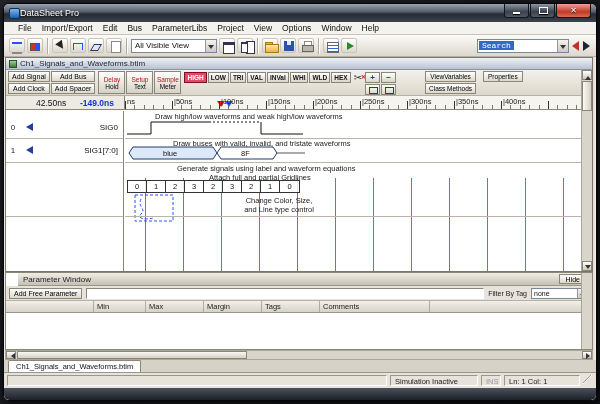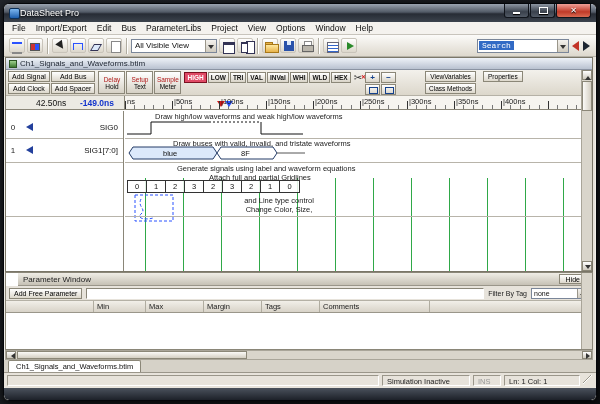--- a/index.html
+++ b/index.html
@@ -12,21 +12,21 @@
 .app-icon{width:11px;height:11px;background:linear-gradient(#7db7f0,#1d5fae);border:1px solid #0c2f57;border-radius:2px;flex:0 0 auto;}
 .title{color:#fff;font-size:9px;text-shadow:0 1px 2px #000;}
 .caption-buttons{margin-left:auto;display:flex;margin-top:-4px;}
 .cap-btn{width:25px;height:14px;border:1px solid #10141b;border-top:none;background:linear-gradient(#8d96a2,#3a414c 60%,#525a66);border-radius:0 0 3px 3px;position:relative;margin-left:1px;}
 .cap-btn.close{width:35px;background:linear-gradient(#f0a098,#c03a28 60%,#d96a52);}
 .glyph-min{position:absolute;left:8px;right:8px;bottom:3px;height:2px;background:#fff;box-shadow:0 1px 1px #000;}
 .glyph-max{position:absolute;left:8px;top:3px;width:9px;height:7px;border:1px solid #fff;box-shadow:0 1px 1px #000;}
 .glyph-close{color:#fff;font-size:8px;line-height:13px;display:block;text-align:center;text-shadow:0 1px 1px #000;}
 
 
-.menubar{position:absolute;top:18px;left:0;right:0;height:13px;background:#f4f2ee;border-bottom:1px solid #c8c4bc;display:flex;align-items:center;padding-left:3px;}
+.menubar{position:absolute;top:18px;left:0;right:0;height:13px;background:#f4f2ee;border-bottom:1px solid #c8c4bc;display:flex;align-items:center;padding-left:9px;}
 .menu-item{font-size:8.5px;padding:1px 5px;cursor:default;}
 
 
 .toolbar{position:absolute;top:31px;left:0;right:0;height:22px;background:linear-gradient(#fcfbf9,#ddd8cd);border-bottom:1px solid #b5b1a6;display:flex;align-items:center;gap:2px;padding:0 5px;}
 .tb-sep{width:1px;height:16px;background:#b0aca0;margin:0 2px;box-shadow:1px 0 0 #fff;}
 .tb-icon{width:16px;height:15px;border:1px solid #c9c4ba;border-radius:2px;background:linear-gradient(#fff,#dcd7cb);position:relative;flex:0 0 auto;}
 .ic-a::after{content:"";position:absolute;left:2px;right:2px;top:3px;height:8px;border-top:2px solid #2a52ff;border-bottom:2px solid #888;}
 .ic-b::after{content:"";position:absolute;left:2px;right:2px;top:4px;height:6px;background:linear-gradient(90deg,#c33 0 4px,#2a52ff 4px 8px,#3a3 8px 12px);border:1px solid #555;}
 .ic-c::after{content:"";position:absolute;left:5px;top:2px;border:4px solid transparent;border-top:8px solid #222;transform:rotate(-35deg);}
 .ic-d::after{content:"";position:absolute;left:2px;right:2px;top:4px;height:6px;border:1px solid #2a52ff;border-bottom:none;}
@@ -140,21 +140,21 @@
 .hs-btn.left::after{left:1px;border-right:4px solid #333;}
 .hs-btn.right::after{left:3px;border-left:4px solid #333;}
 .hs-thumb{position:absolute;left:11px;top:0;bottom:0;width:230px;background:linear-gradient(#fbfaf7,#d4cfc3);border:1px solid #8b8778;}
 .tabbar{position:absolute;top:356px;left:0;right:0;height:13px;background:#d6d2c8;border-bottom:1px solid #9a968a;display:flex;align-items:flex-end;padding-left:4px;}
 .tab{background:#fff;border:1px solid #8b8778;border-bottom:none;border-radius:2px 2px 0 0;font-size:7.5px;padding:1px 7px;color:#111;}
 .statusbar{position:absolute;top:369px;left:0;right:0;height:14px;background:#e7e3db;display:flex;align-items:center;gap:3px;padding:0 3px;}
 .sb-panel{border:1px solid;border-color:#9a968a #fff #fff #9a968a;font-size:7.5px;padding:1px 4px;height:11px;white-space:nowrap;overflow:hidden;color:#222;}
 .sb-msg{width:338px;}
 .sb-fill{flex:1;}
 .sb-sim{width:88px;}
-.sb-ins{width:28px;color:#999;}
+.sb-ins{width:20px;color:#999;}
 .sb-caret{width:76px;}
 .grip{width:10px;height:10px;background:
  linear-gradient(135deg,transparent 0 5px,#9a968a 5px 6px,#fff 6px 7px,transparent 7px);}
 .bottom-frame{position:absolute;left:0;right:0;bottom:0;height:12px;background:linear-gradient(#4a515c,#1d2129);border-radius:0 0 5px 5px;}
 </style>
 </head>
 <body>
 
 <div class="window">
 
@@ -338,22 +338,22 @@
             <span class="counter-cell">2</span>
             <span class="counter-cell">3</span>
             <span class="counter-cell">2</span>
             <span class="counter-cell">3</span>
             <span class="counter-cell">2</span>
             <span class="counter-cell">1</span>
             <span class="counter-cell">0</span>
           </div>
 
         <div class="color-note">
+          <div>Change Color, Size,</div>
           <div>and Line type control</div>
-          <div>Change Color, Size,</div>
         </div>
       </div>
     </div>
 
     <div class="vscroll">
       <span class="vs-btn up"></span>
       <span class="vs-thumb"></span>
       <span class="vs-btn down"></span>
     </div>
   </div>

